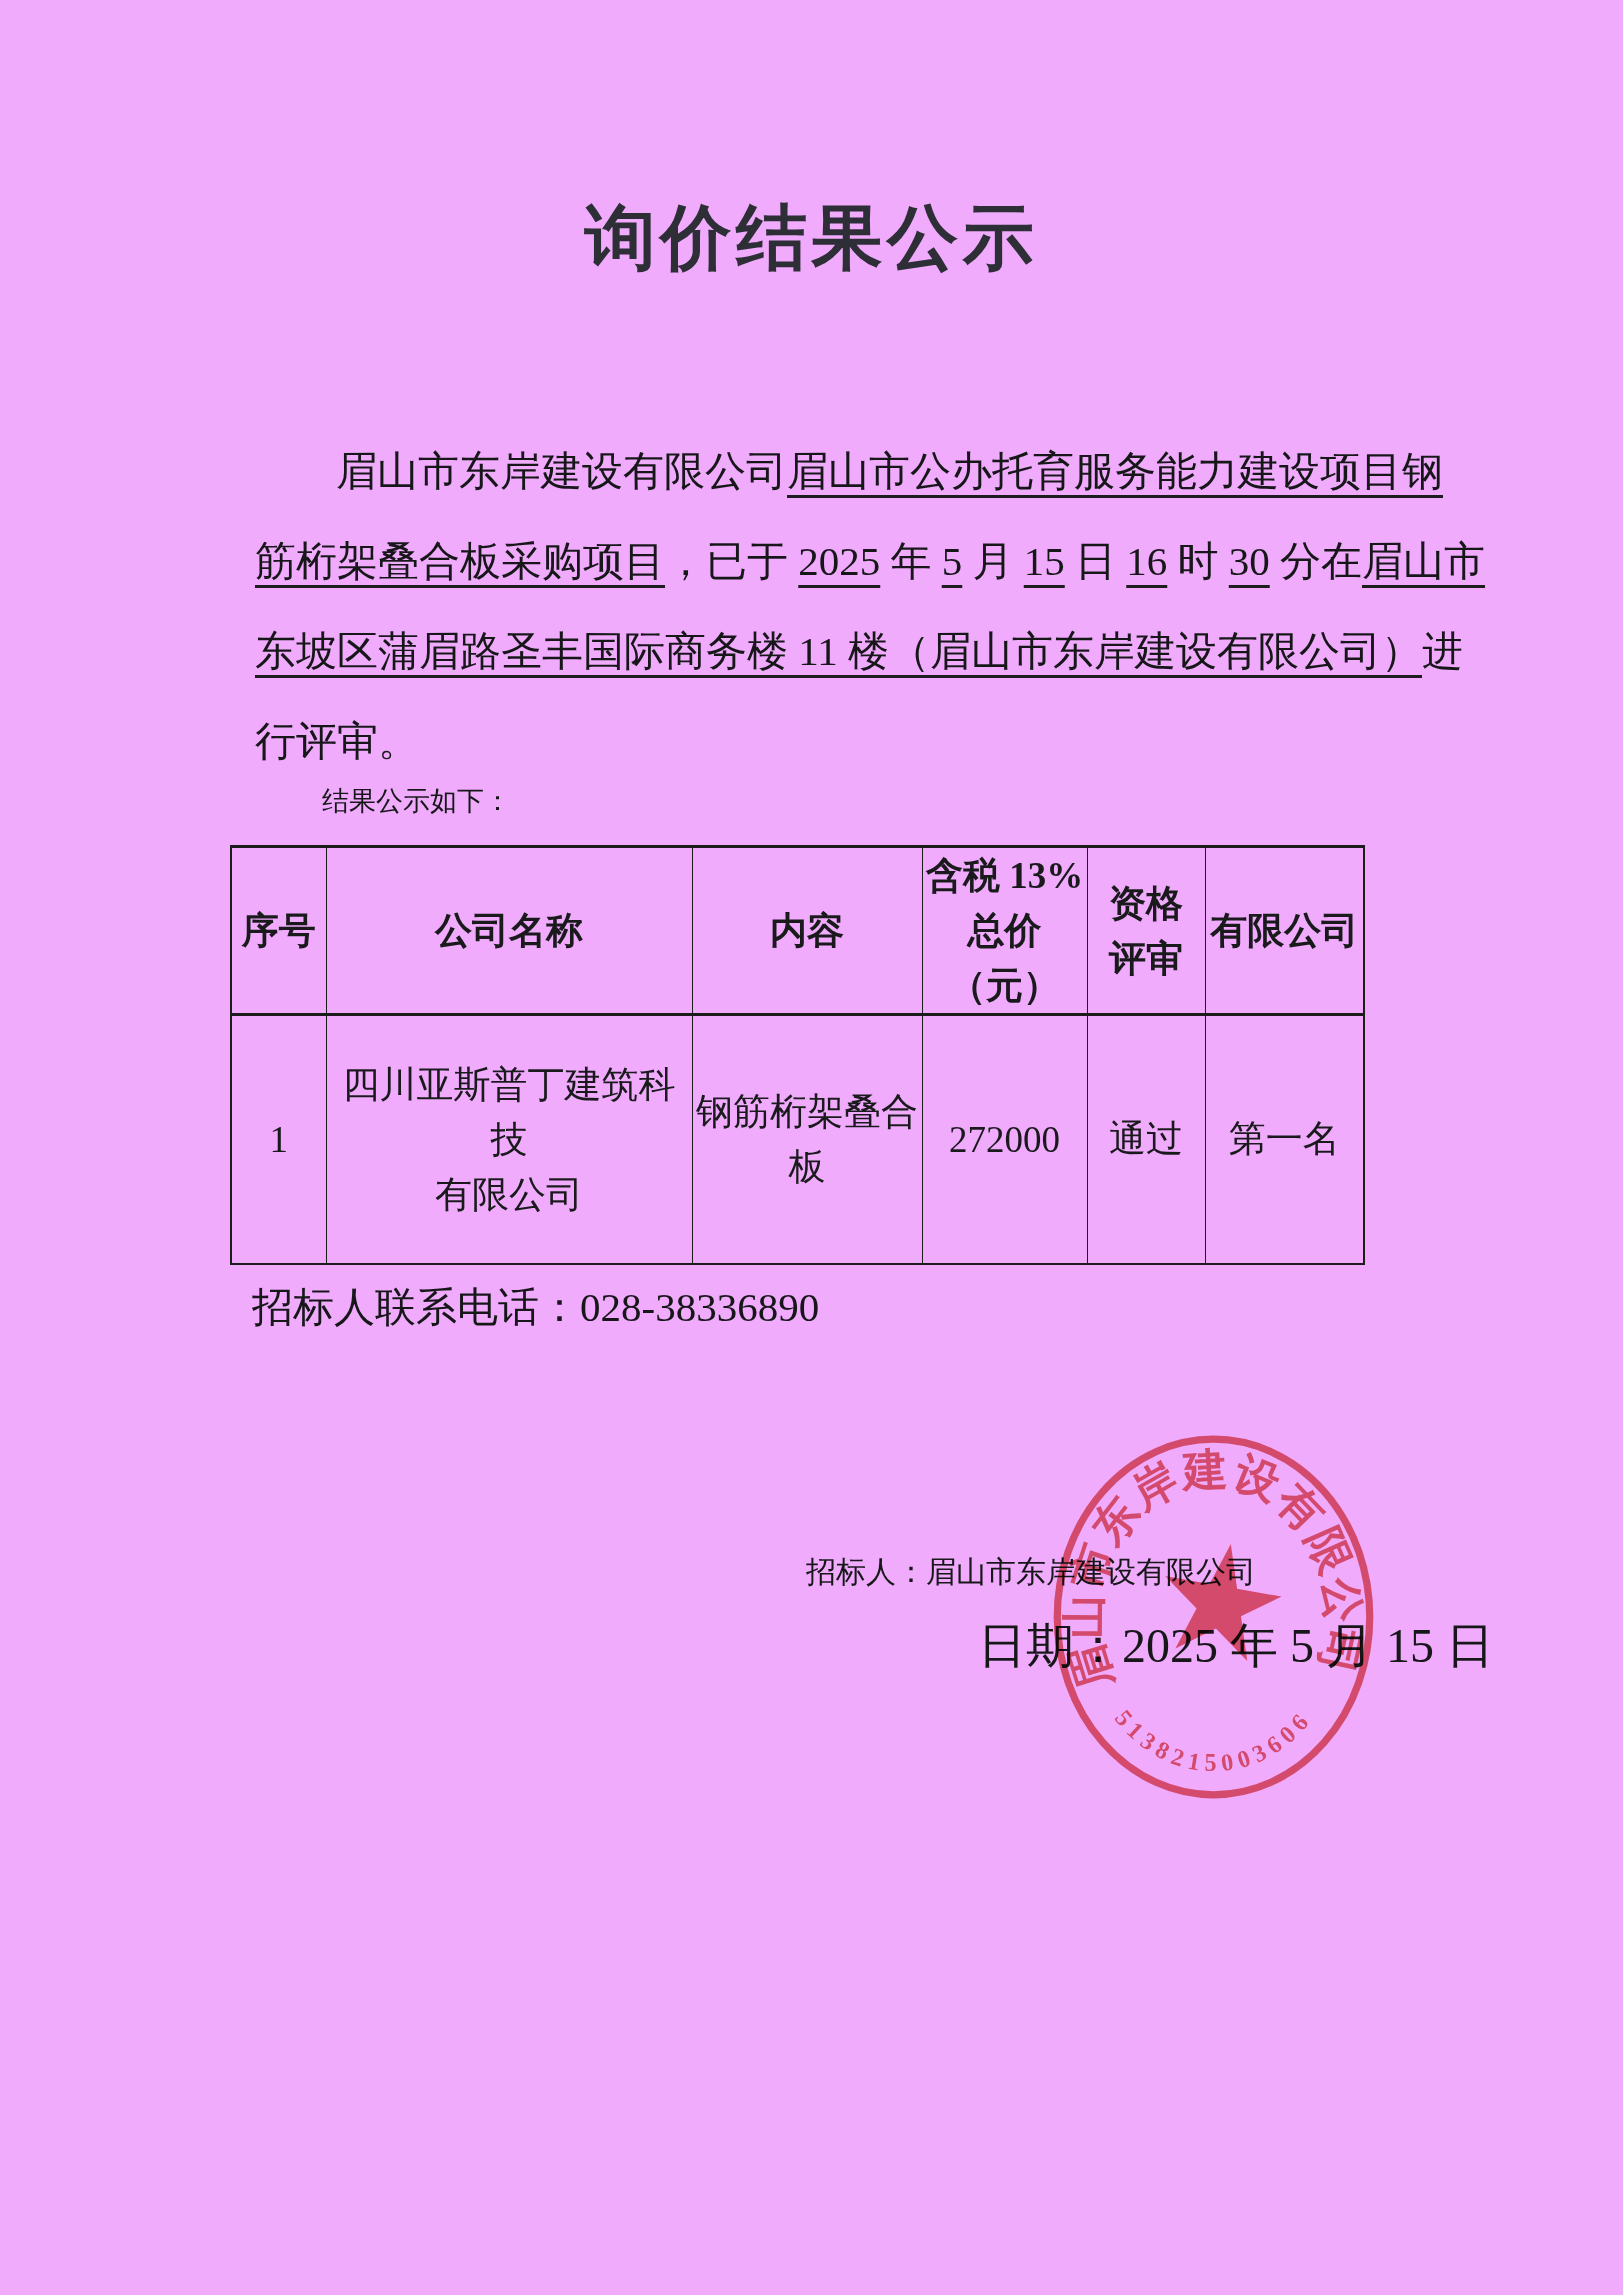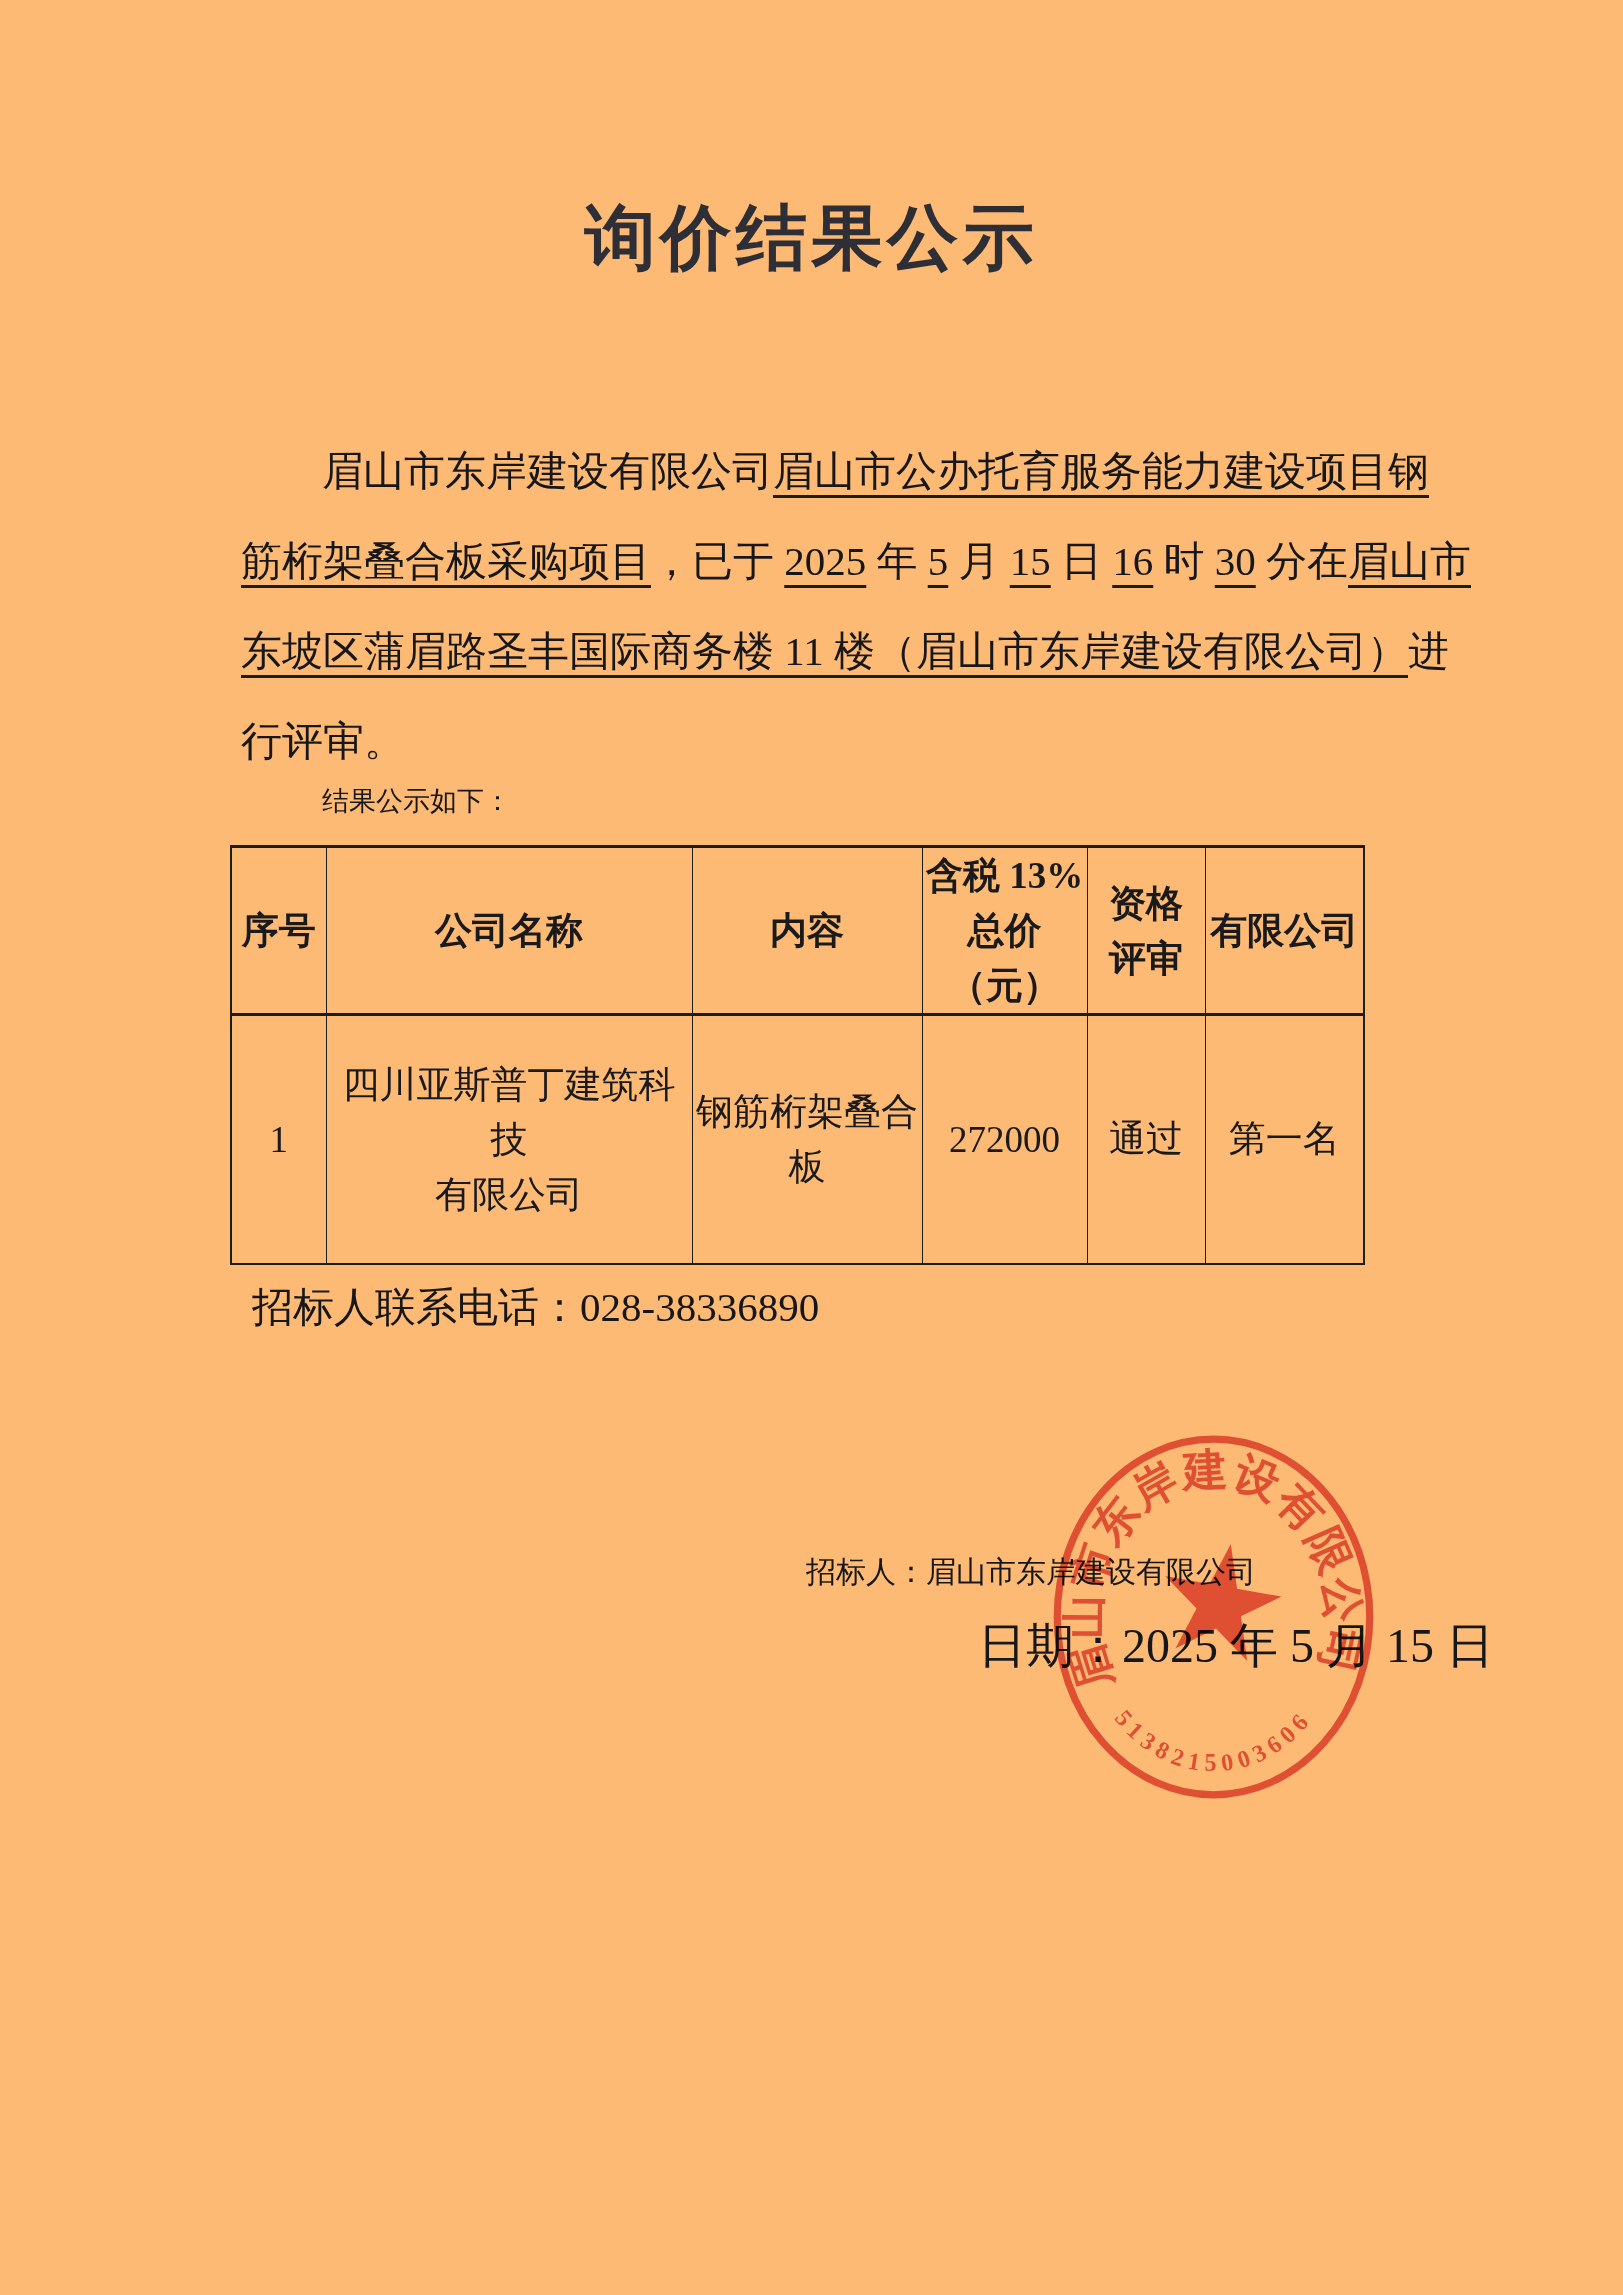--- a/index.html
+++ b/index.html
@@ -1,32 +1,32 @@
 <!DOCTYPE html>
 <html style="font-size:10.5px"><head>
 <meta charset="utf-8">
 <style>
   html,body { margin:0; padding:0; background:#9a9a9a; }
   .page {
     position:relative;
     width:1623px; height:2295px;
     margin:0 auto;
-    background:#fdba74;
+    background:#f0abfc;
     overflow:hidden;
     font-family:"Liberation Serif","DejaVu Serif",serif;
     color:#17171a;
   }
   .doc-title {
     position:absolute; left:0; top:191px; width:100%;
     text-align:center;
     font-family:"Liberation Sans","DejaVu Sans",sans-serif;
     font-weight:700; font-size:71px; letter-spacing:4.6px;
     color:#2e2f36;
   }
-  .para { position:absolute; left:241px; top:426px; width:1139px; }
+  .para { position:absolute; left:255px; top:426px; width:1139px; }
   .para .pline {
     height:90px; line-height:90px; font-size:41px;
     white-space:nowrap; text-align:justify; text-align-last:justify;
   }
   .para .pline.first { text-indent:81px; }
   .para .pline.last  { text-align-last:left; }
   .u {
     text-decoration-line:underline;
     text-decoration-thickness:2.6px;
     text-underline-offset:9.8px;

